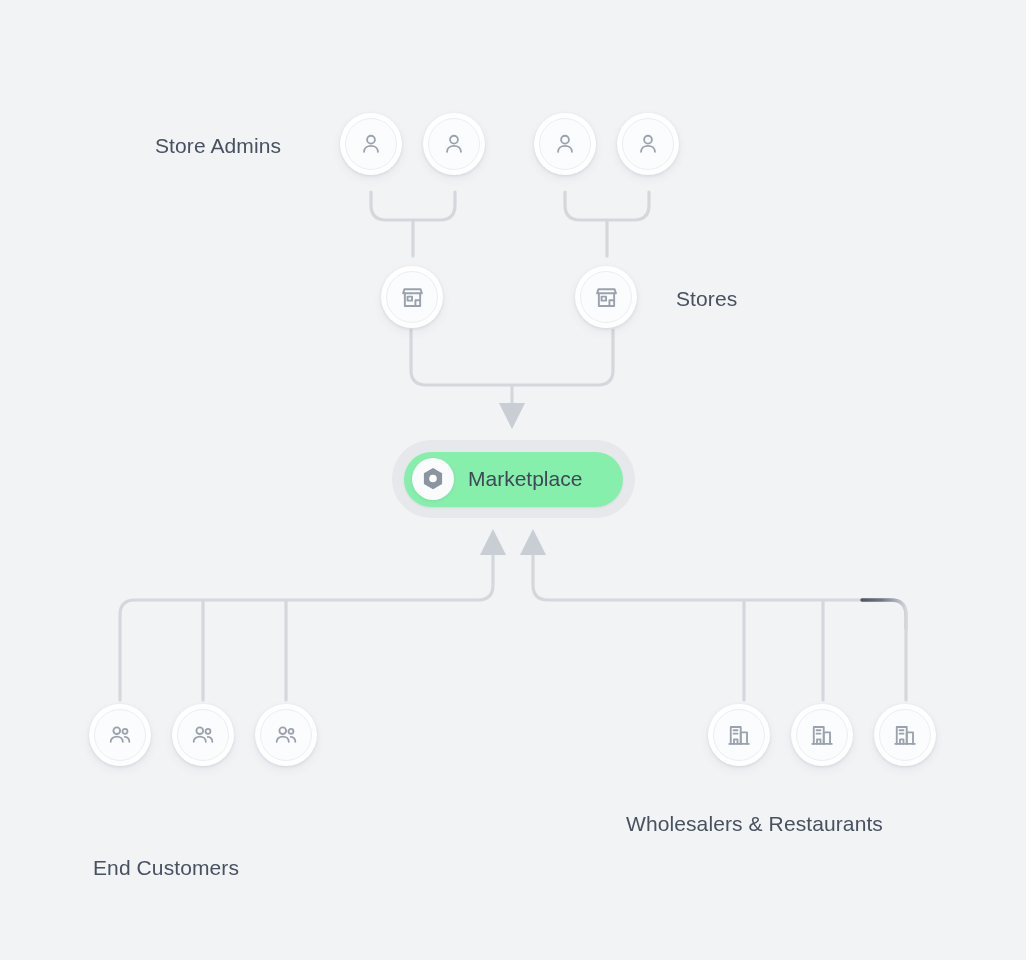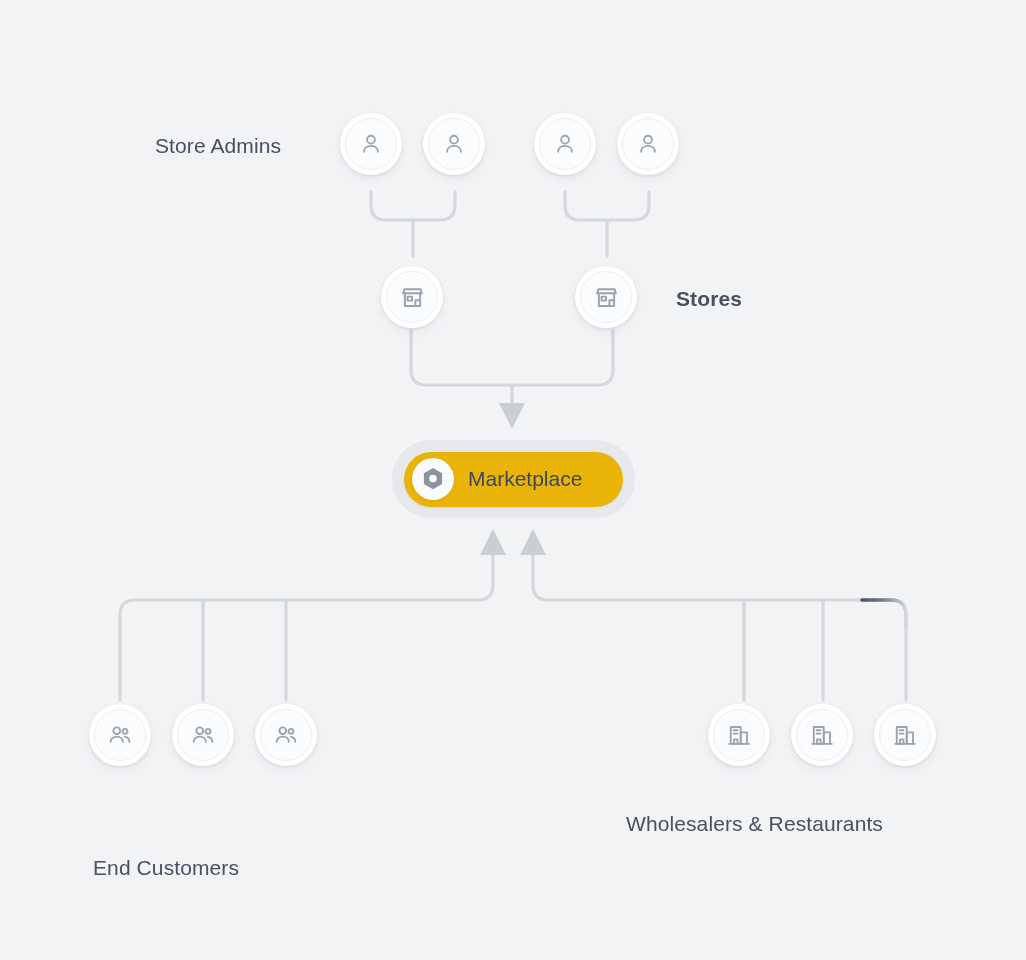--- a/index.html
+++ b/index.html
@@ -64,42 +64,42 @@
 
   
   .diagram-label {
     position: absolute;
     color: #48515f;
     font-size: 21px;
     letter-spacing: 0.1px;
     white-space: nowrap;
   }
   #label-store-admins { left: 155px; top: 134px; }
-  #label-stores       { left: 676px; top: 287px; font-weight: bold; }
+  #label-stores       { left: 676px; top: 287px; }
   #label-end-customers      { left: 93px;  top: 812px; margin-top: 44px; }
   #label-wholesalers        { left: 626px; top: 812px; }
 
   
   #marketplace-node {
     position: absolute;
     left: 392px;
     top: 440px;
     width: 243px;
     height: 78px;
     border-radius: 39px;
     background: #e6e8eb;
     display: flex;
     align-items: center;
     justify-content: center;
   }
   #marketplace-inner {
     width: 219px;
     height: 55px;
     border-radius: 28px;
-    background: #eab308;
+    background: #86efac;
     box-shadow: 0 1px 2px rgba(80, 92, 110, 0.10);
     display: flex;
     align-items: center;
     padding-left: 8px;
     box-sizing: border-box;
   }
   #marketplace-badge {
     width: 42px;
     height: 42px;
     min-width: 42px;

